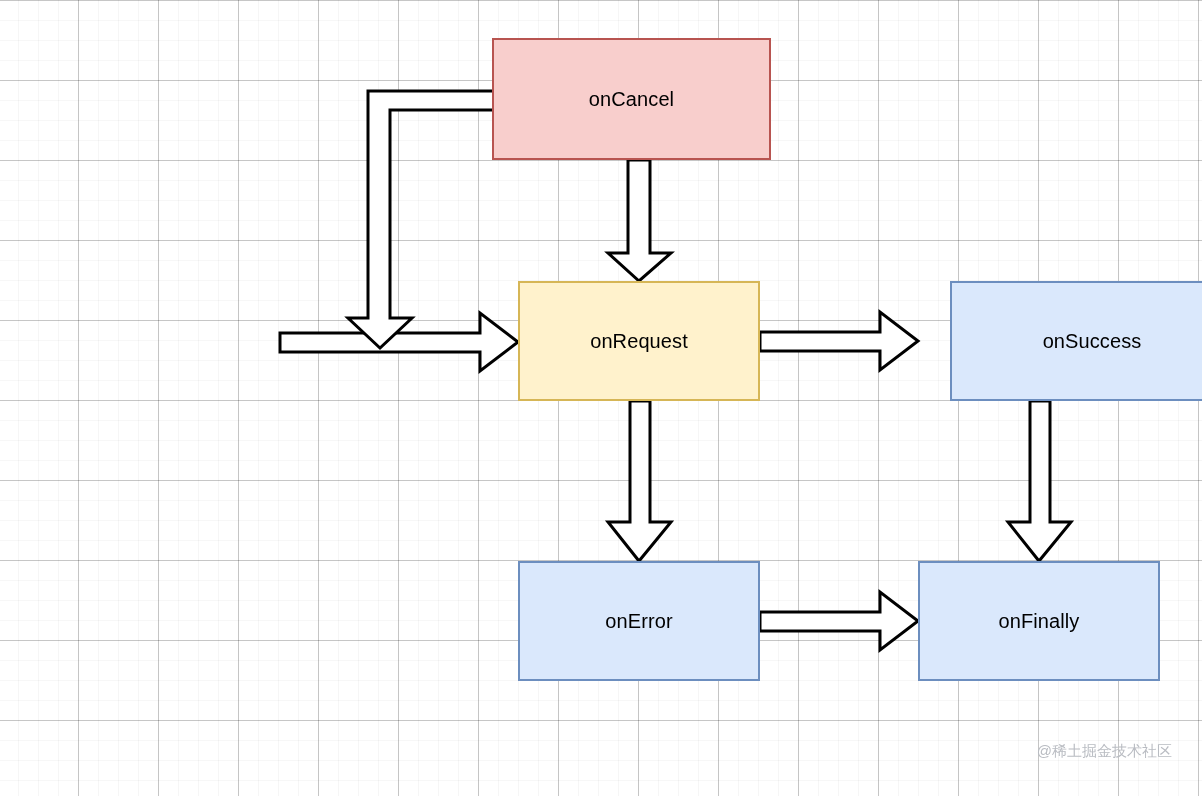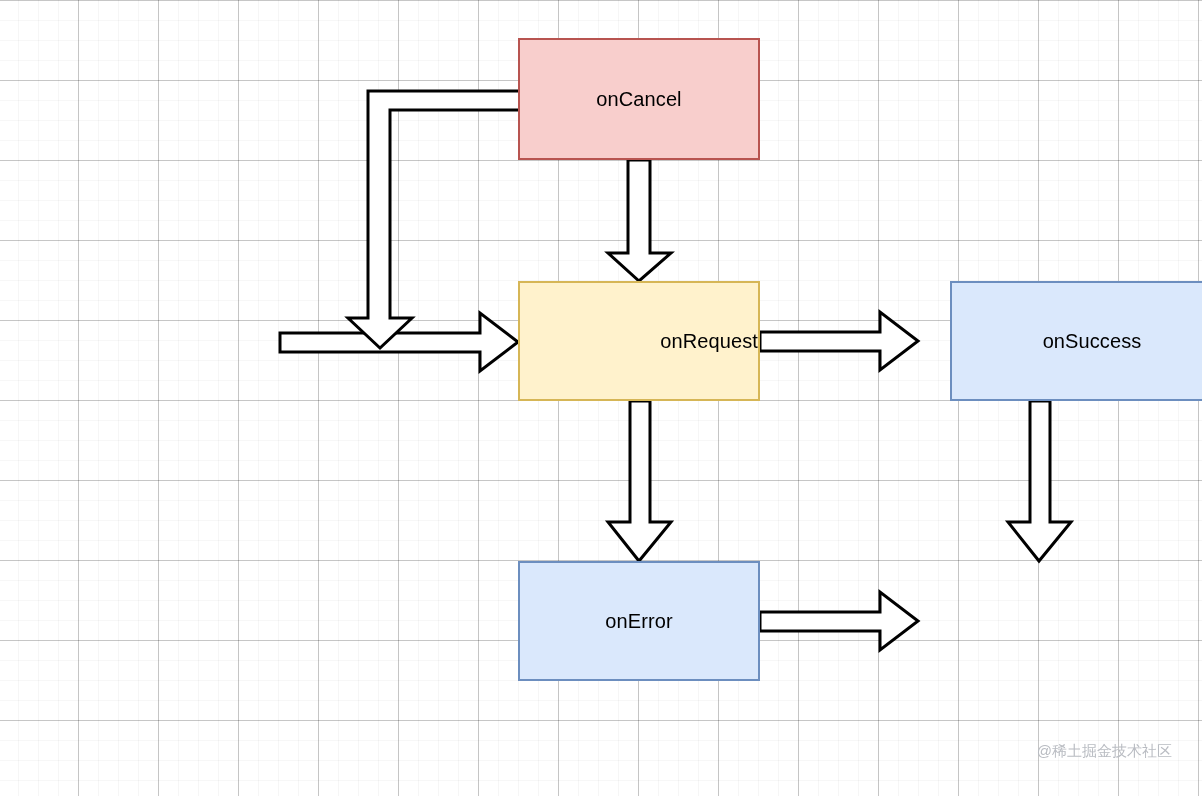--- a/index.html
+++ b/index.html
@@ -47,21 +47,21 @@
     justify-content: center;
     font-size: 20px;
     color: #000000;
     letter-spacing: 0.1px;
   }
   .node-label {
     pointer-events: none;
     white-space: nowrap;
   }
   #node-onBefore  { left: 38px;  top: 281px; width: 242px; height: 120px; }
-  #node-onCancel  { left: 518px; top: 38px;  width: 242px; height: 122px; }
+  #node-onCancel  { left: 492px; top: 38px;  width: 279px; height: 122px; }
   #node-onRequest { left: 518px; top: 281px; width: 242px; height: 120px; }
   #node-onSuccess { left: 950px; top: 281px; width: 284px; height: 120px; }
   #node-onError   { left: 518px; top: 561px; width: 242px; height: 120px; }
   #node-onFinally { left: 918px; top: 561px; width: 242px; height: 120px; }
 
   .watermark {
     position: absolute;
     right: 30px;
     bottom: 35px;
     font-size: 15px;
@@ -91,28 +91,31 @@
     <path d="M 1030 401 L 1030 522 L 1008 522 L 1039 561 L 1071 522 L 1050 522 L 1050 401 Z" fill="#ffffff" stroke="#000000" stroke-width="3" stroke-linejoin="miter"></path>
 
     <path d="M 760 612 L 880 612 L 880 592 L 918 621 L 880 650 L 880 631 L 760 631 Z" fill="#ffffff" stroke="#000000" stroke-width="3" stroke-linejoin="miter"></path>
   </svg>
 
 
   <div class="node" id="node-onCancel" style="background:#f8cecc; border:2px solid #b85450;">
     <span class="node-label">onCancel</span>
   </div>
 
-  <div class="node" id="node-onRequest" style="background:#fff2cc; border:2px solid #d6b656;justify-content:flex-end;">
+  <div class="node" id="node-onRequest" style="background:#fff2cc; border:2px solid #d6b656;">
     <span class="node-label">onRequest</span>
   </div>
 
   <div class="node" id="node-onSuccess" style="background:#dae8fc; border:2px solid #6c8ebf;">
     <span class="node-label">onSuccess</span>
   </div>
 
   <div class="node" id="node-onError" style="background:#dae8fc; border:2px solid #6c8ebf;">
     <span class="node-label">onError</span>
   </div>
 
+  <div class="node" id="node-onFinally" style="background:#dae8fc; border:2px solid #6c8ebf;">
+    <span class="node-label">onFinally</span>
+  </div>
 
   <div class="watermark">@稀土掘金技术社区</div>
 
 </div>
 
 </body></html>

